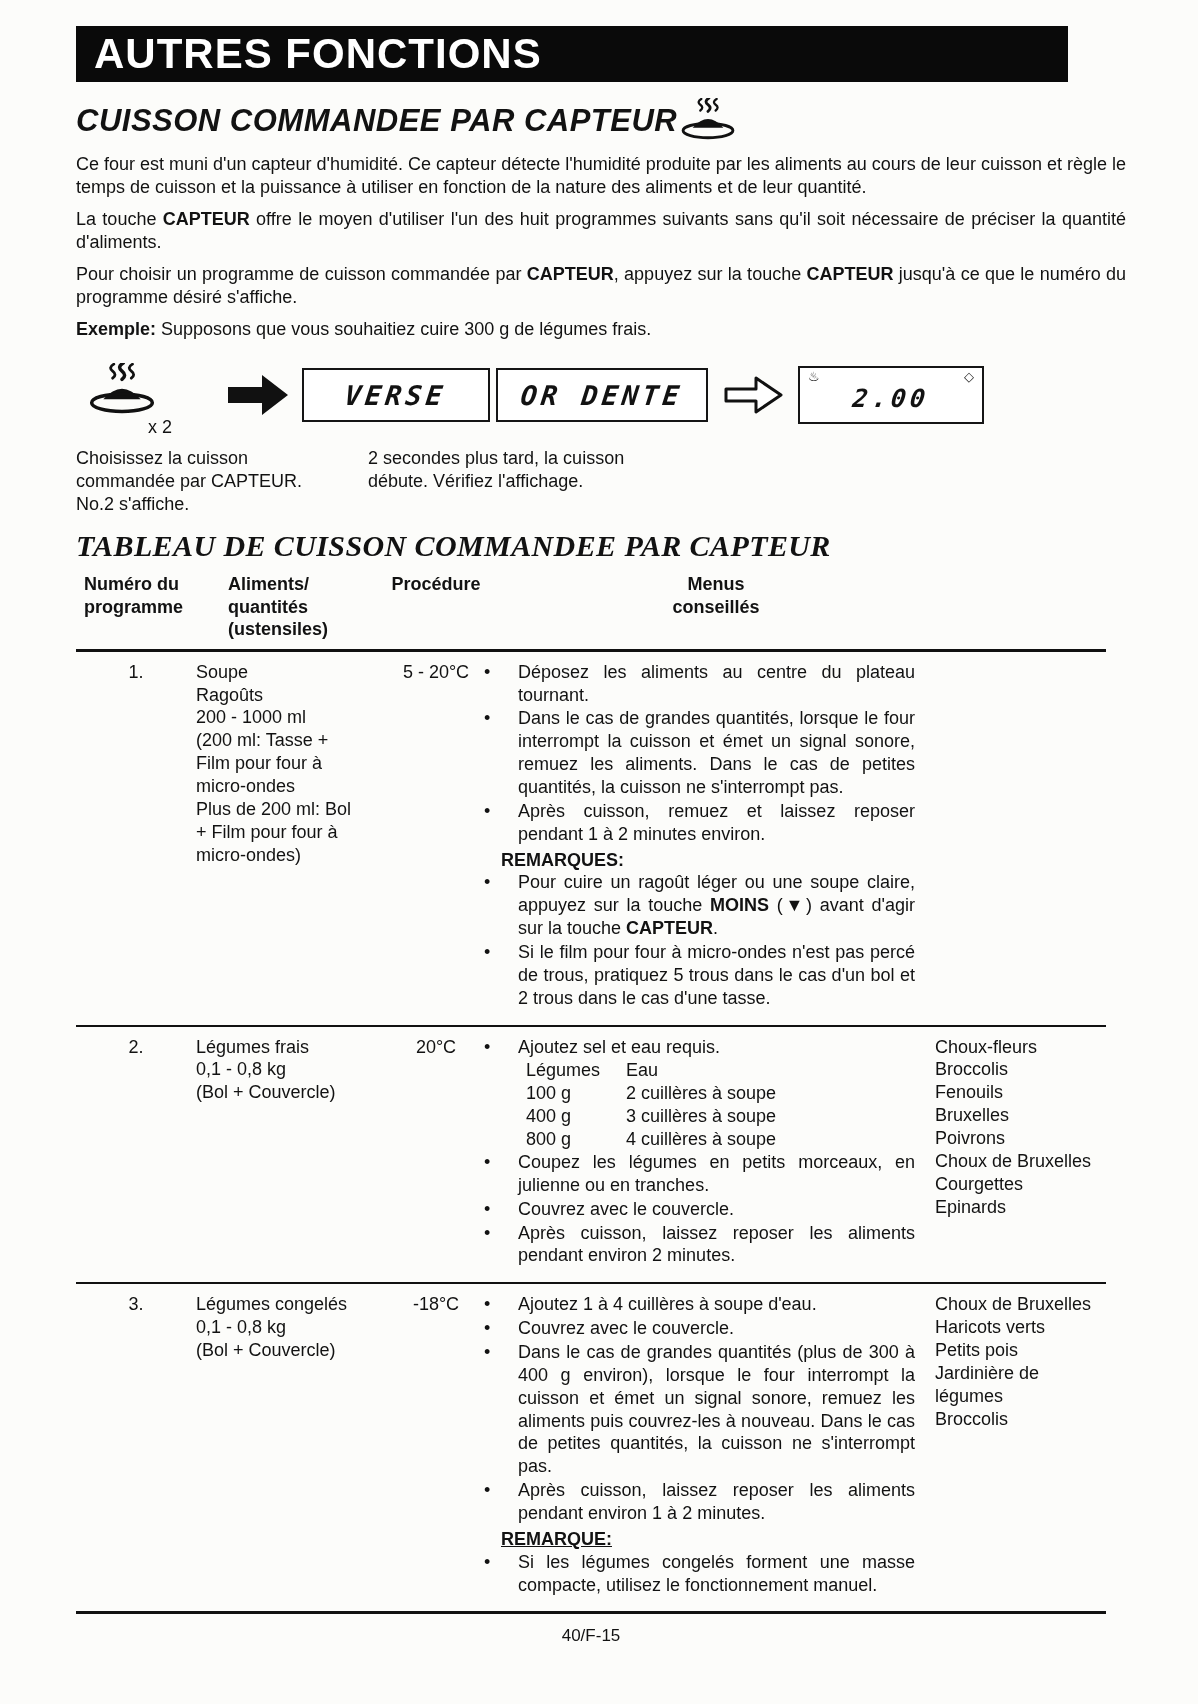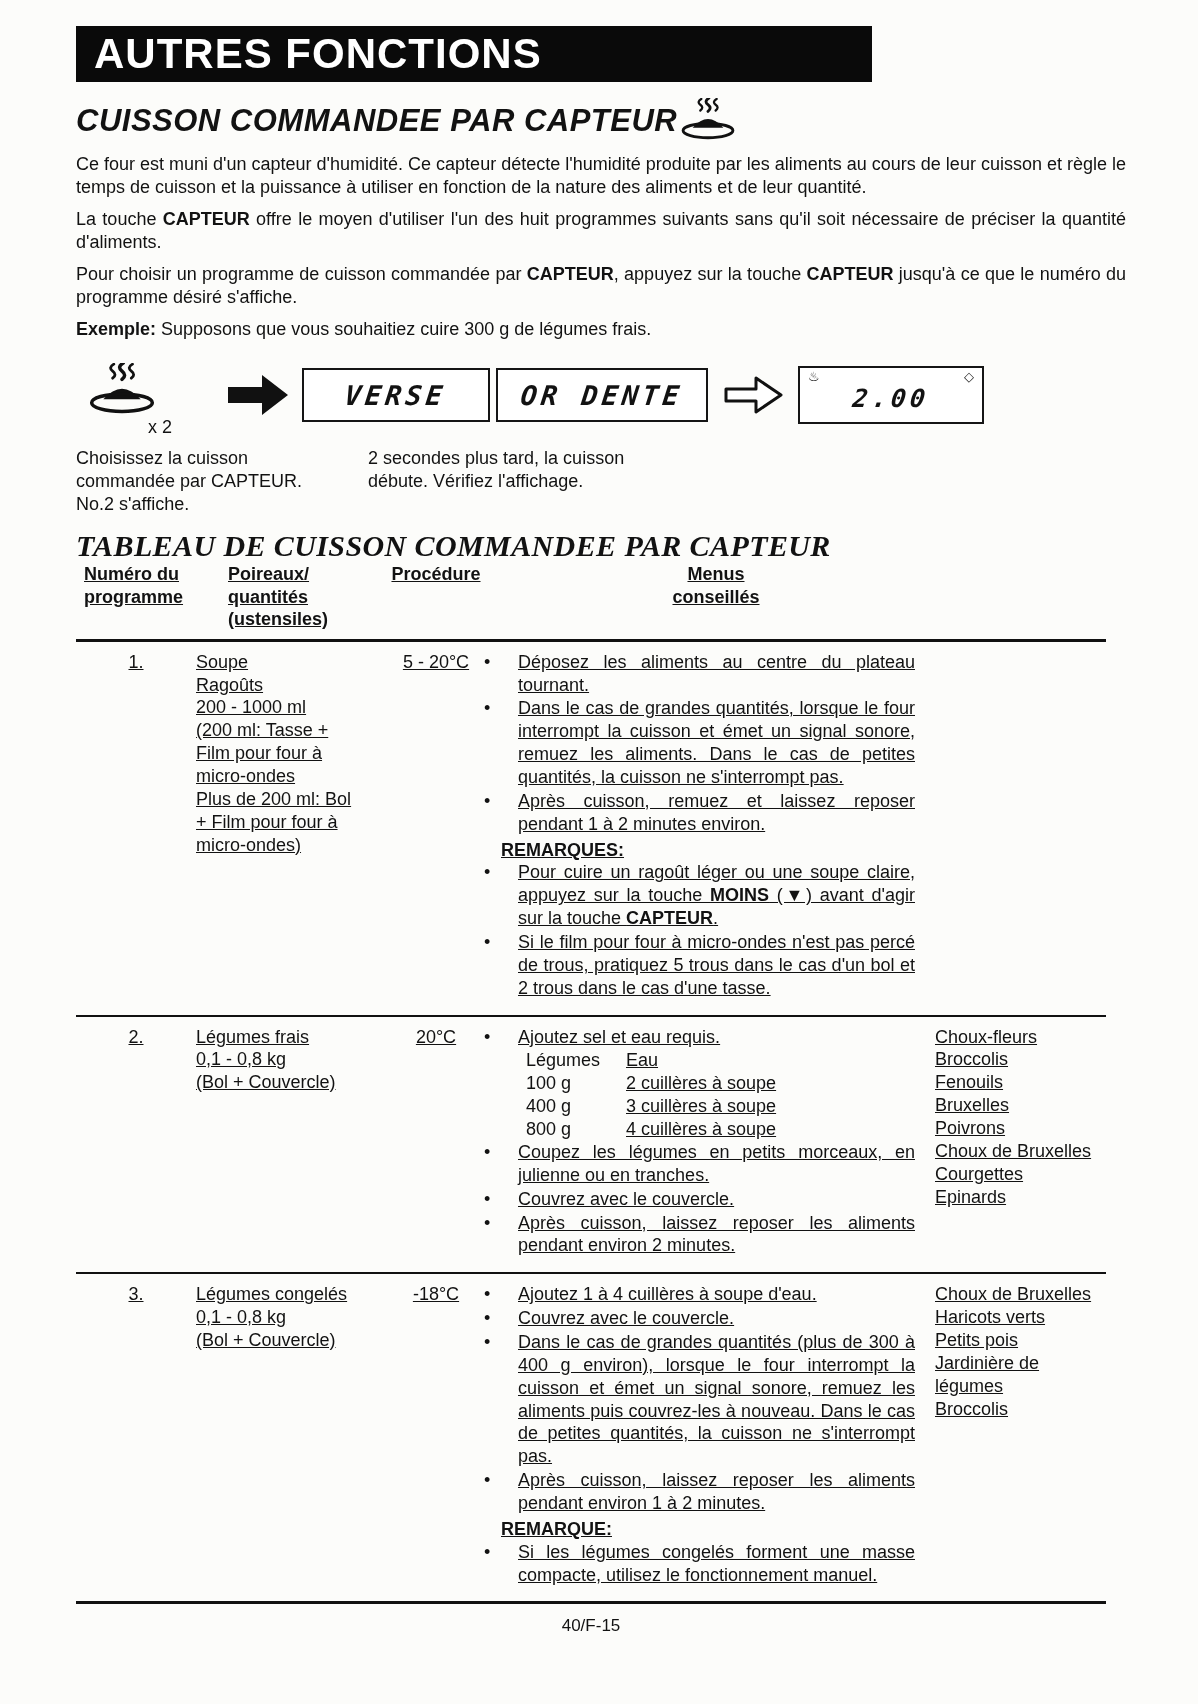--- a/index.html
+++ b/index.html
@@ -8,21 +8,21 @@
     width:1198px; height:1704px; overflow:hidden;
     font-family:"Liberation Sans", sans-serif; color:#121212;
   }
   .page {
     width:1198px; height:1704px; background:#fcfcfa;
     padding:26px 66px 0 76px; position:relative;
   }
 
   
   .header-bar {
-    width:796px; height:56px; background:#0a0a0a; color:#ffffff;
+    width:992px; height:56px; background:#0a0a0a; color:#ffffff;
     display:flex; align-items:center; padding:0 18px;
   }
   .header-bar span { font-size:42px; font-weight:bold; letter-spacing:1px; }
 
   
   .section-title-row { display:flex; align-items:center; gap:0; margin-top:16px; }
   .section-title { font-size:31px; font-weight:bold; font-style:italic; letter-spacing:.5px; }
   .sensor-svg { width:62px; height:46px; }
   .st { fill:none; stroke:#111; stroke-width:2.4; stroke-linecap:round; }
   .st.thick { stroke-width:3; }
@@ -53,21 +53,21 @@
 
   
   .captions { display:grid; grid-template-columns:292px 368px 370px; margin-top:4px; }
   .caption { font-size:18px; line-height:1.26; }
   .caption.c1 { max-width:245px; }
   .caption.c2 { max-width:305px; }
   .caption.c3 { max-width:335px; }
 
   
   .table-title { font-size:30px; font-weight:bold; font-style:italic; margin-top:14px; letter-spacing:.4px;font-family:Liberation Serif, serif; }
-  .sensor-table { border-bottom:3px solid #111; width:1030px;text-decoration:underline; }
+  .sensor-table { margin-top:10px; border-bottom:3px solid #111; width:1030px; }
   .thead, .trow { display:grid; grid-template-columns:120px 175px 130px 430px 175px; }
   .thead { padding-bottom:8px; font-weight:bold; font-size:18px; line-height:1.25; }
   .th.c-num { padding-left:8px; }
   .th.c-food { padding-left:32px; }
   .th.c-temp, .th.c-proc, .th.c-menus { text-align:center; }
   .trow { border-top:3px solid #111; padding:9px 0 14px; font-size:18px; line-height:1.27; }
   .trow + .trow { border-top-width:2.5px; }
   .td.num { text-align:center; }
   .td.temp { text-align:center; }
   .td.proc { padding-right:16px; }
@@ -147,21 +147,21 @@
 
   <h2 class="table-title">TABLEAU DE CUISSON COMMANDEE PAR CAPTEUR</h2>
 
   <div class="sensor-table">
     <div class="thead">
       <div class="th c-num">
           <div class="line"><span>Numéro du</span></div>
           <div class="line"><span>programme</span></div>
         </div>
       <div class="th c-food">
-          <div class="line"><span>Poireaux/</span></div>
+          <div class="line"><span>Aliments/</span></div>
           <div class="line"><span>quantités</span></div>
           <div class="line"><span>(ustensiles)</span></div>
         </div>
       <div class="th c-proc">
           <div class="line"><span>Procédure</span></div>
         </div>
       <div class="th c-menus">
           <div class="line"><span>Menus</span></div>
           <div class="line"><span>conseillés</span></div>
         </div>

